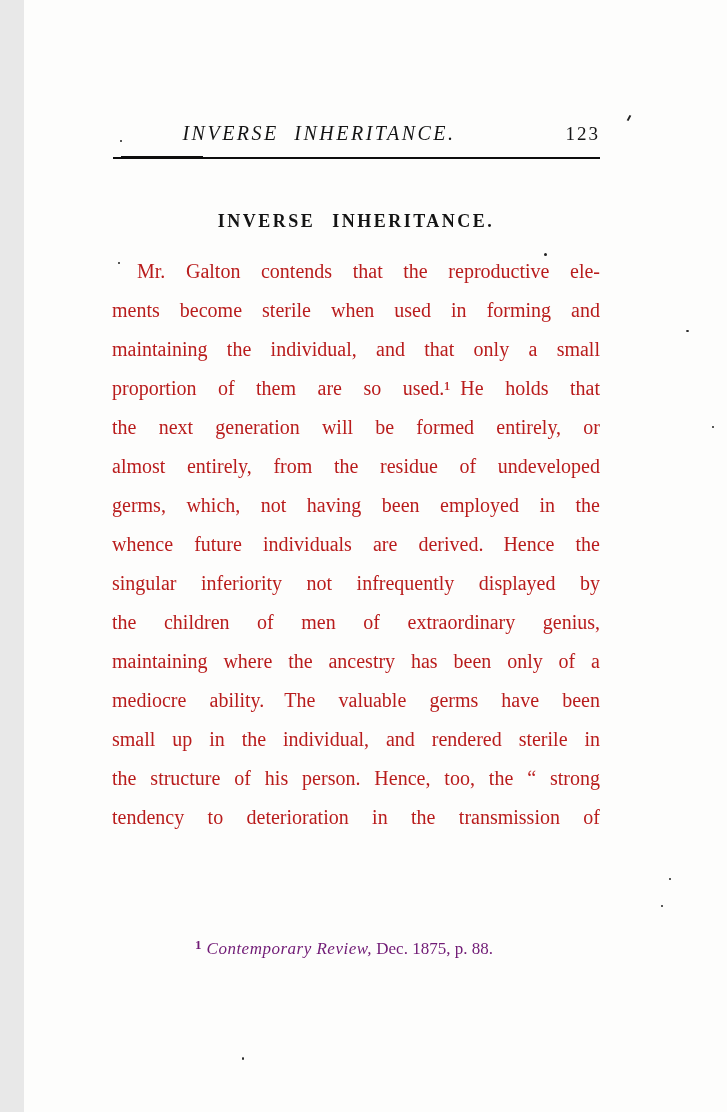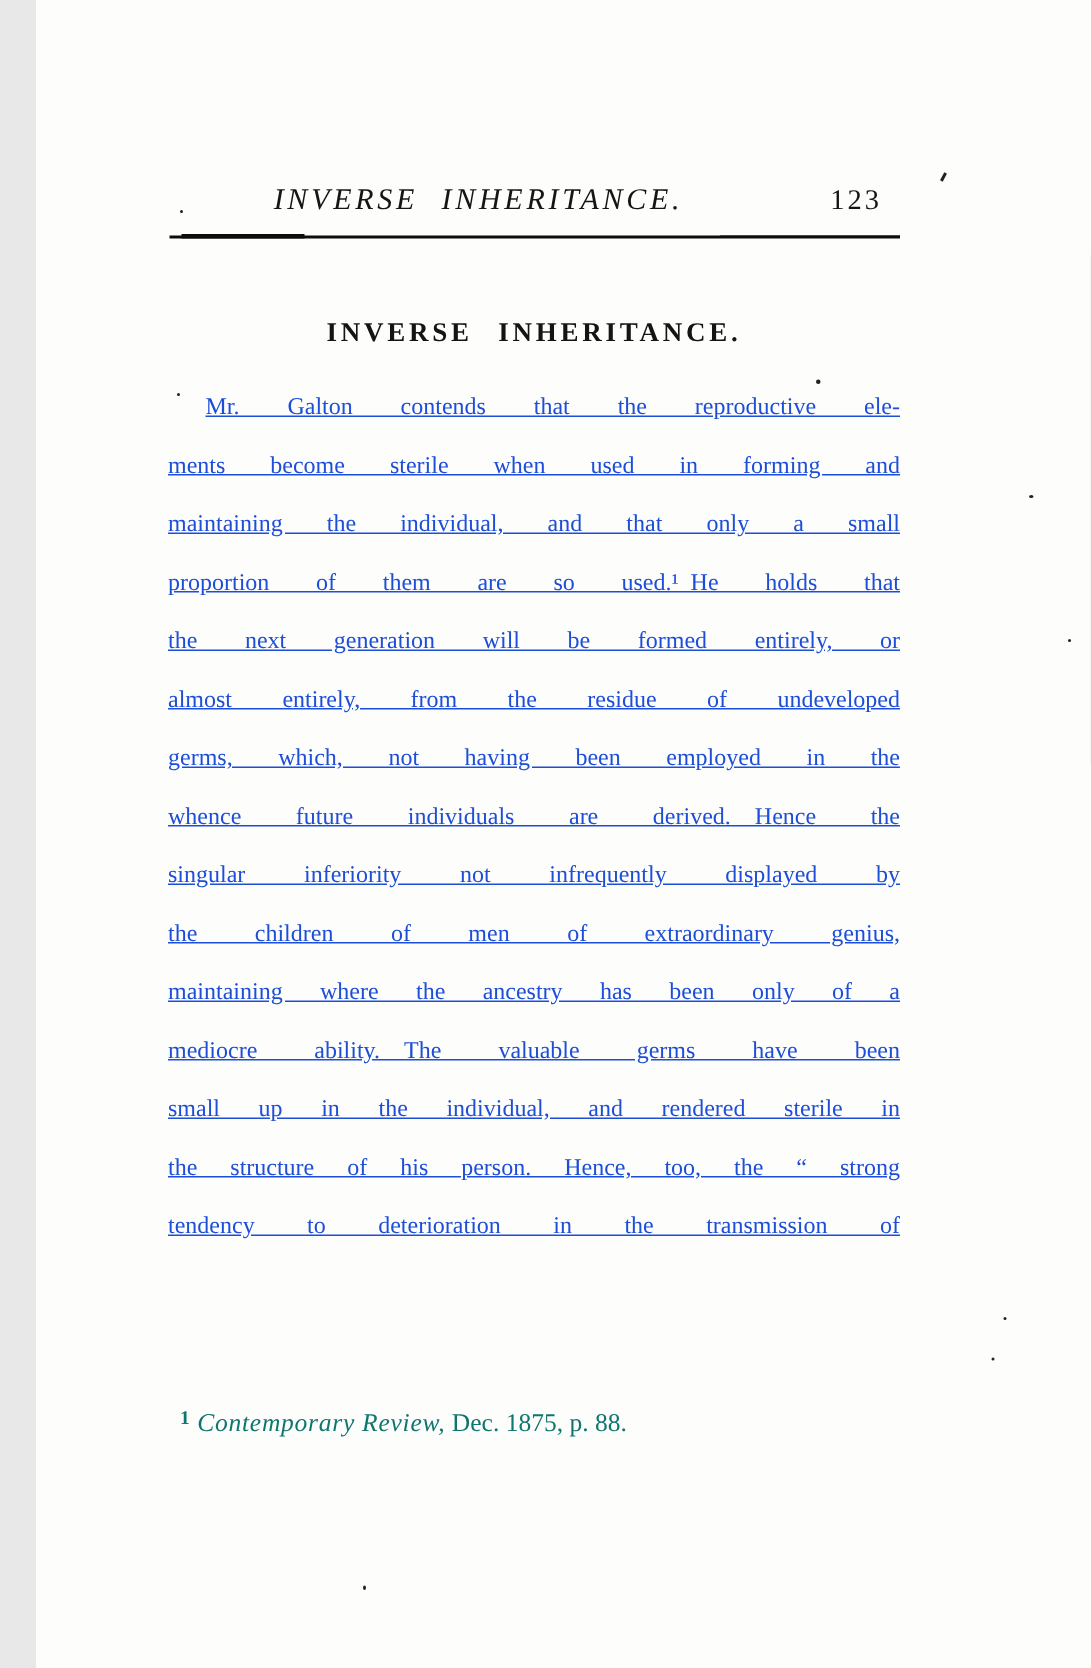--- a/index.html
+++ b/index.html
@@ -27,21 +27,21 @@
     transform: translateX(-37px);
     font-style: italic;
     font-size: 20px;
     letter-spacing: 2.5px;
     word-spacing: 8px;
     color: #151515;
     white-space: nowrap;
   }
   .rh-page {
     position: absolute;
-    right: 12px;
+    right: 0;
     top: 1px;
     font-size: 19px;
     letter-spacing: 2px;
     color: #151515;
   }
   .rule {
     position: absolute;
     top: 157px;
     left: 89px;
     width: 487px;
@@ -74,41 +74,40 @@
     letter-spacing: 2.5px;
     word-spacing: 10px;
     color: #141414;
     white-space: nowrap;
   }
   .body-text {
     position: absolute;
     top: 252px;
     left: 88px;
     width: 488px;
-    font-size: 16px;
+    font-size: 20px;
     line-height: 39px;
-    color: #1d4ed8;
-    text-decoration: underline;
+    color: #b91c1c;
   }
   .line {
     text-align: justify;
     text-align-last: justify;
     white-space: nowrap;
     height: 39px;
   }
   .line.indent { text-indent: 25px; }
   .footnote {
     position: absolute;
     top: 930px;
-    left: 96px;
+    left: 76px;
     width: 488px;
-    text-align: left;
+    text-align: center;
     font-size: 17px;
     line-height: 30px;
-    color: #0f766e;
+    color: #701a75;
   }
   .footnote .fn-marker {
     font-size: 13px;
     vertical-align: 5px;
     margin-right: 5px;
     font-weight: 600;
   }
   .footnote .fn-source { font-style: italic; letter-spacing: 0.5px; }
   .speck {
     position: absolute;

